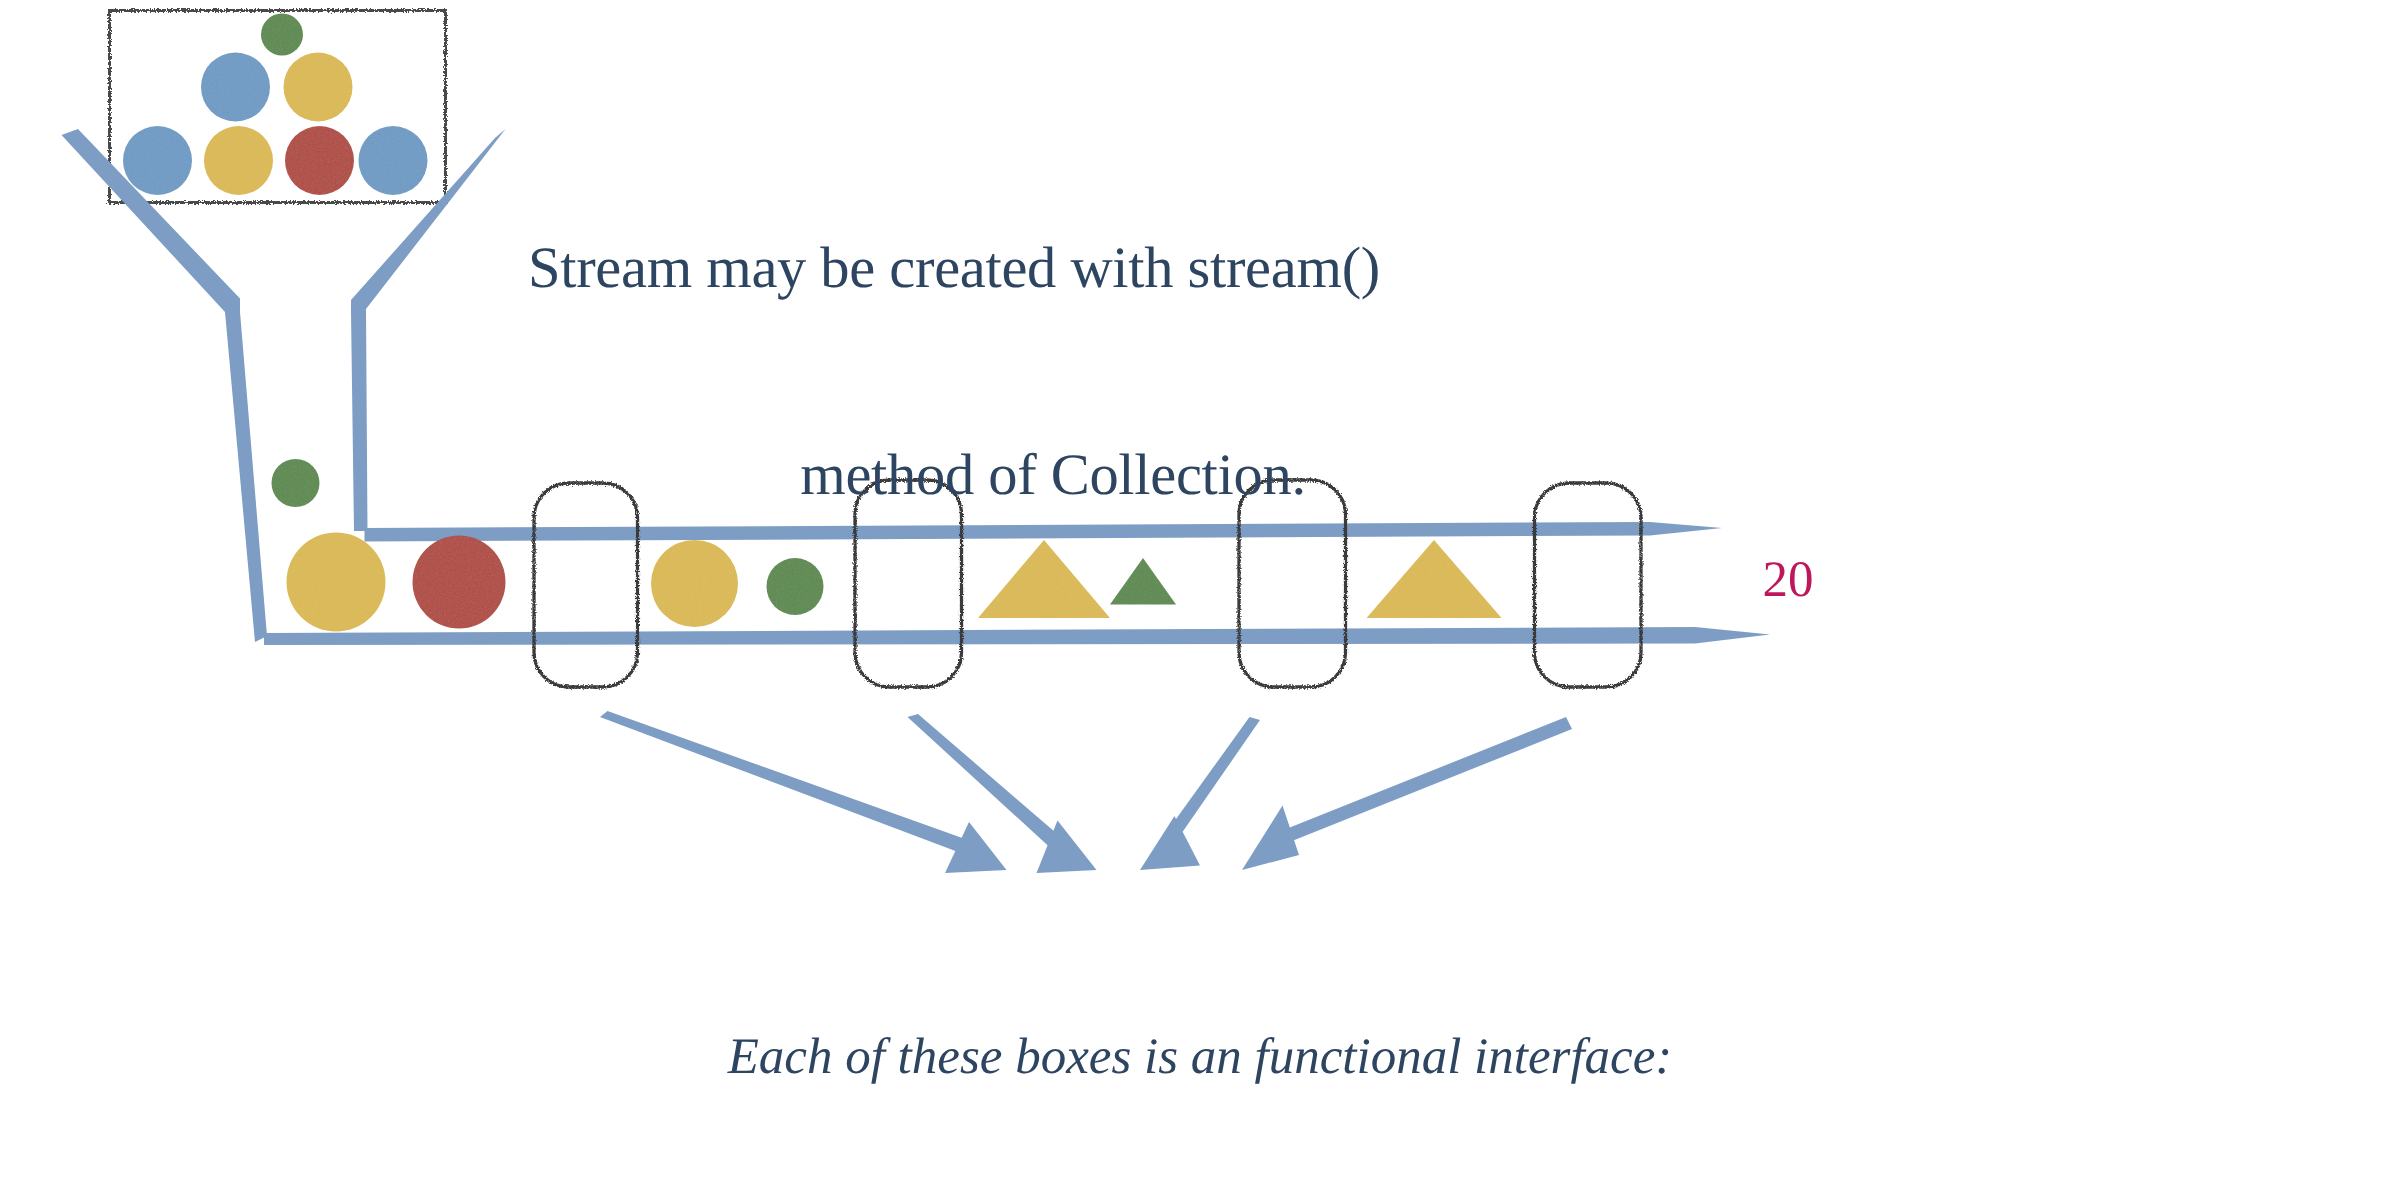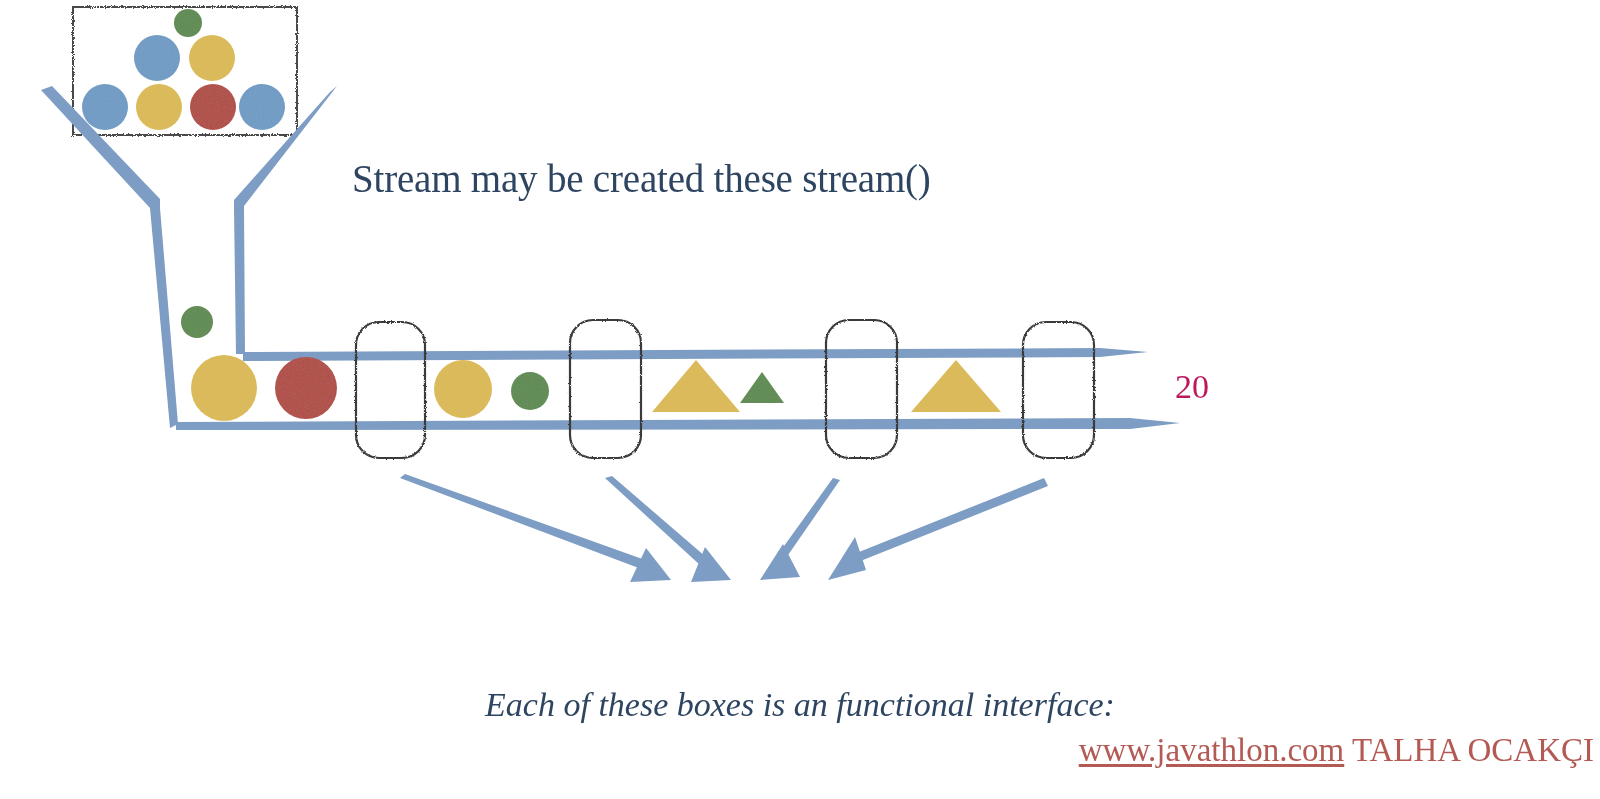--- a/index.html
+++ b/index.html
@@ -180,25 +180,25 @@
       </g>
 
       <g>
         <polygon fill="#7d9dc4" points="1044,478 1048,486 858,562 854,554"></polygon>
         <polygon fill="#7d9dc4" points="828,580 866,570 855,537"></polygon>
       </g>
     </g>
   </svg>
 
   <div class="txt" id="headline">
-    <span class="l1">Stream may be created these stream()</span>
+    <span class="l1">Stream may be created with stream()</span>
+    <span class="l2">method of Collection.</span>
   </div>
 
   <div class="txt" id="count-label">20</div>
 
   <div class="txt" id="caption">
     <span class="c1">Each of these boxes is an functional interface:</span>
     
   </div>
 
-  <div class="txt" id="footer"><span class="site">www.javathlon.com</span><span class="author"> TALHA OCAKÇI</span></div>
 
 </div>
 
 </body></html>

